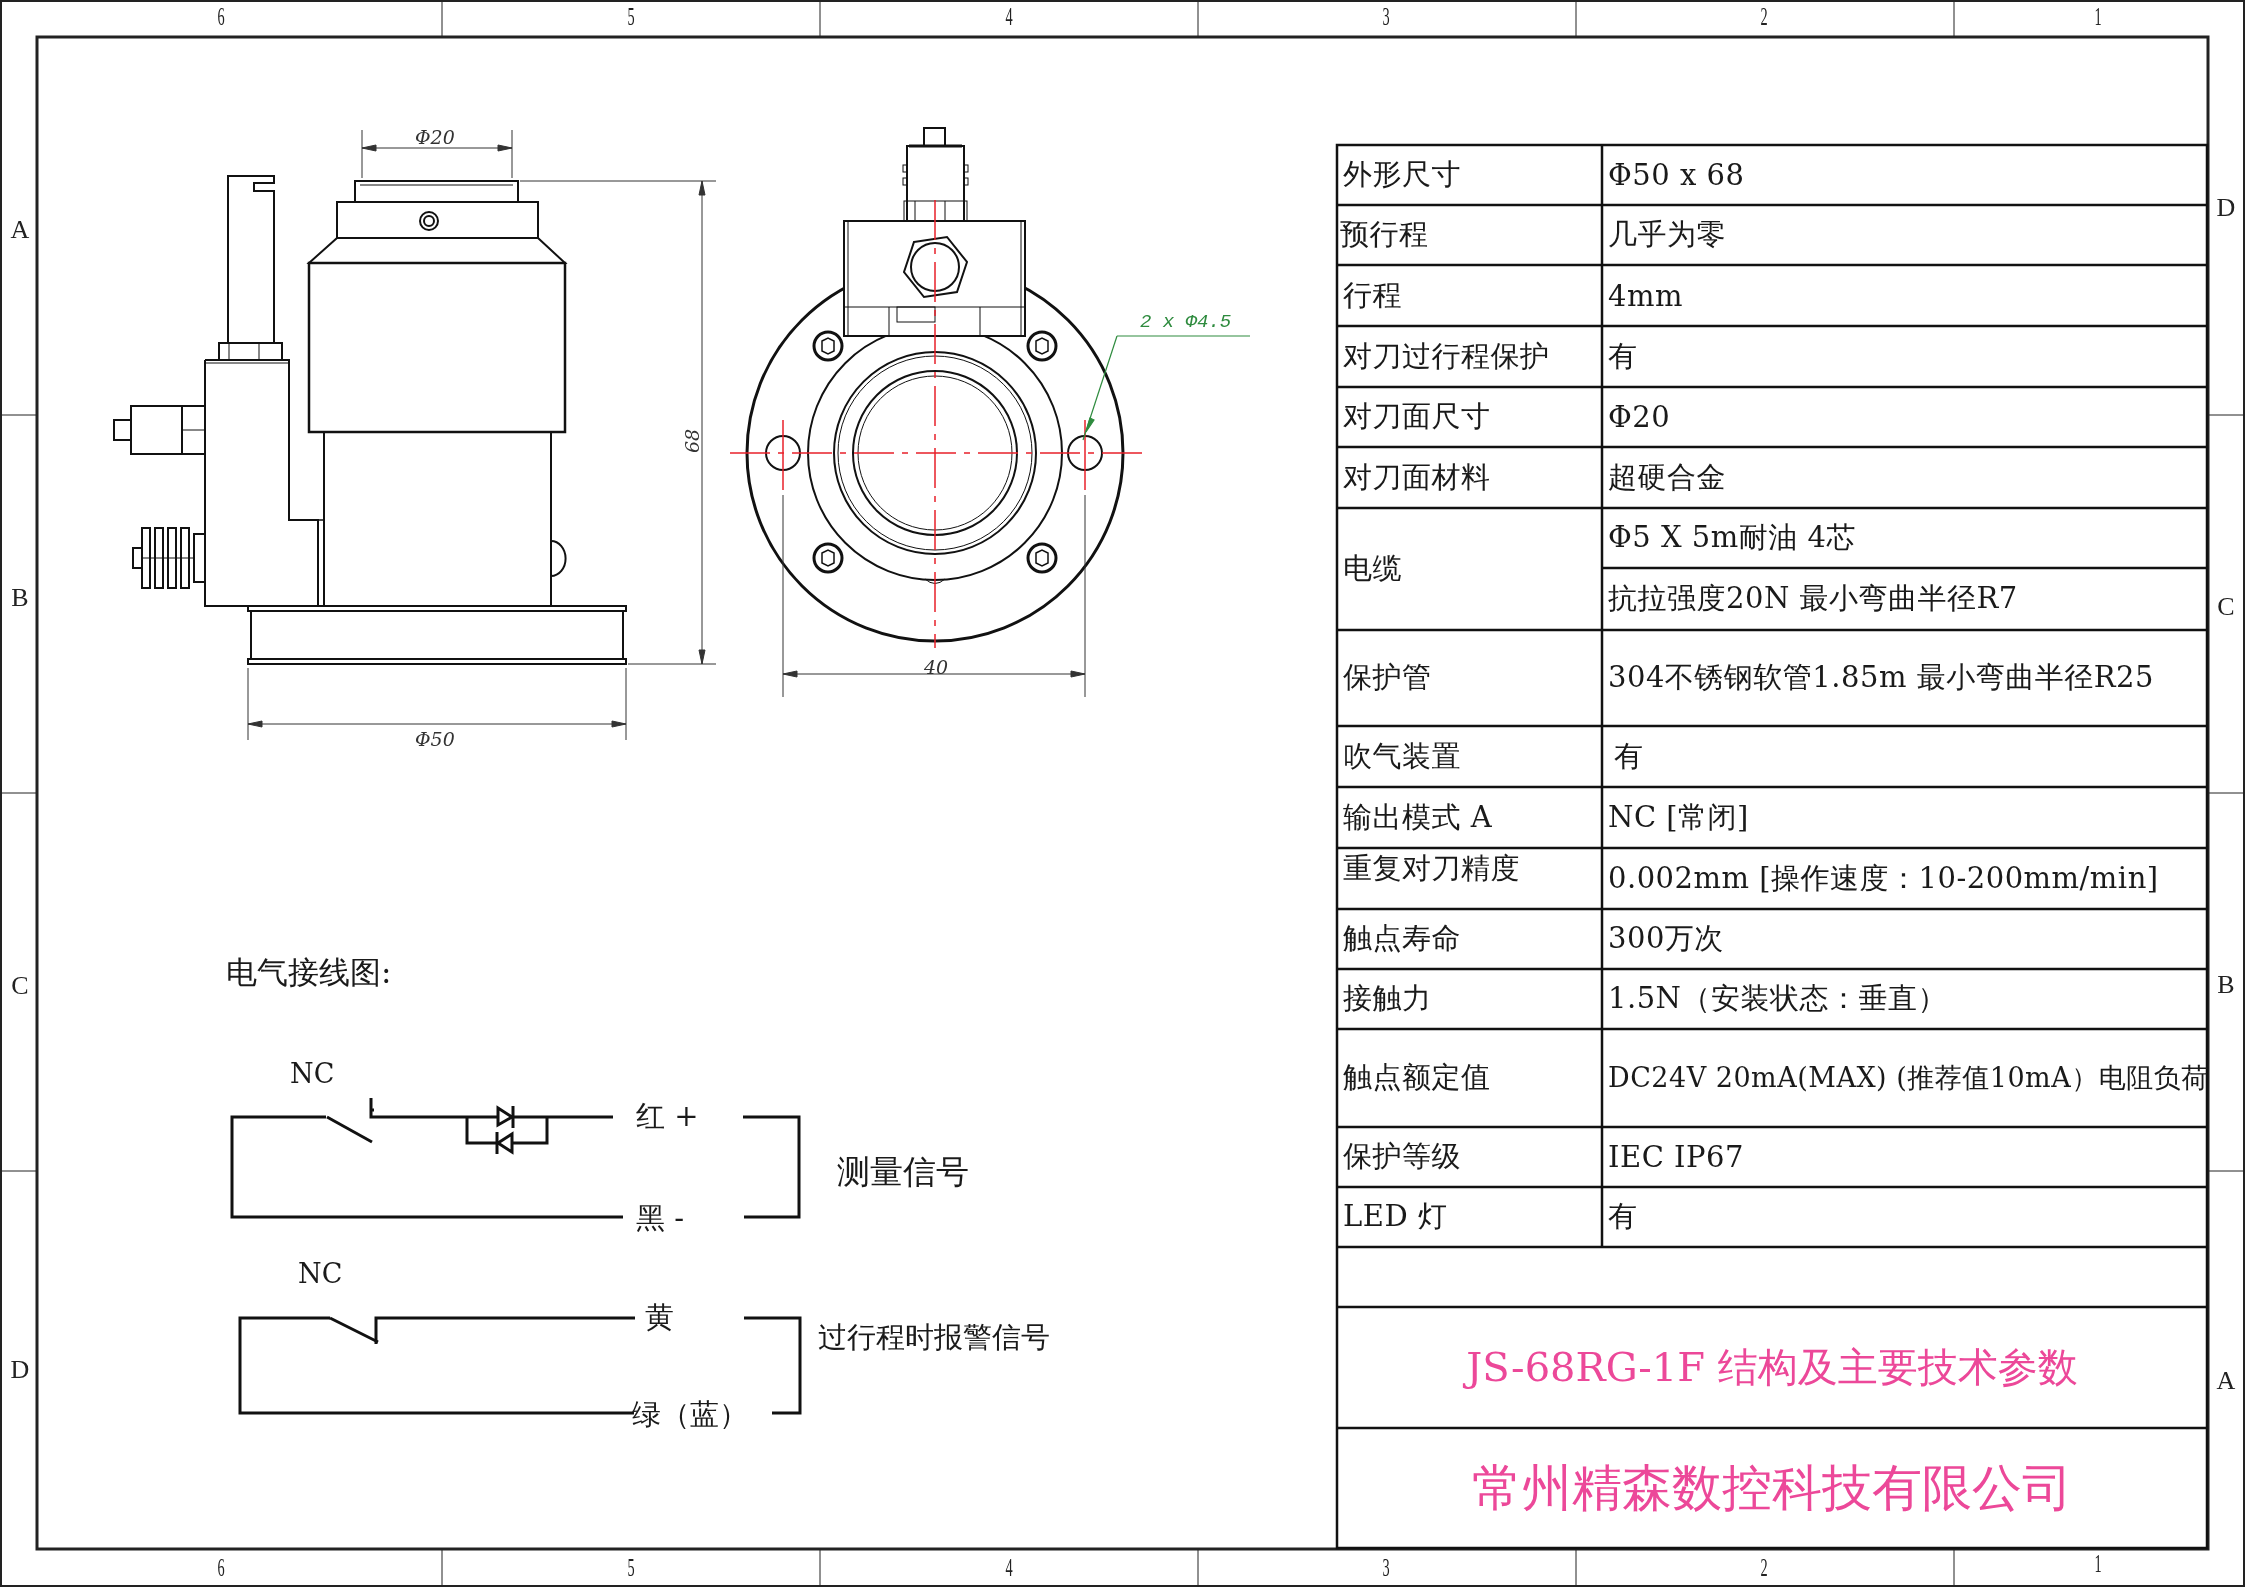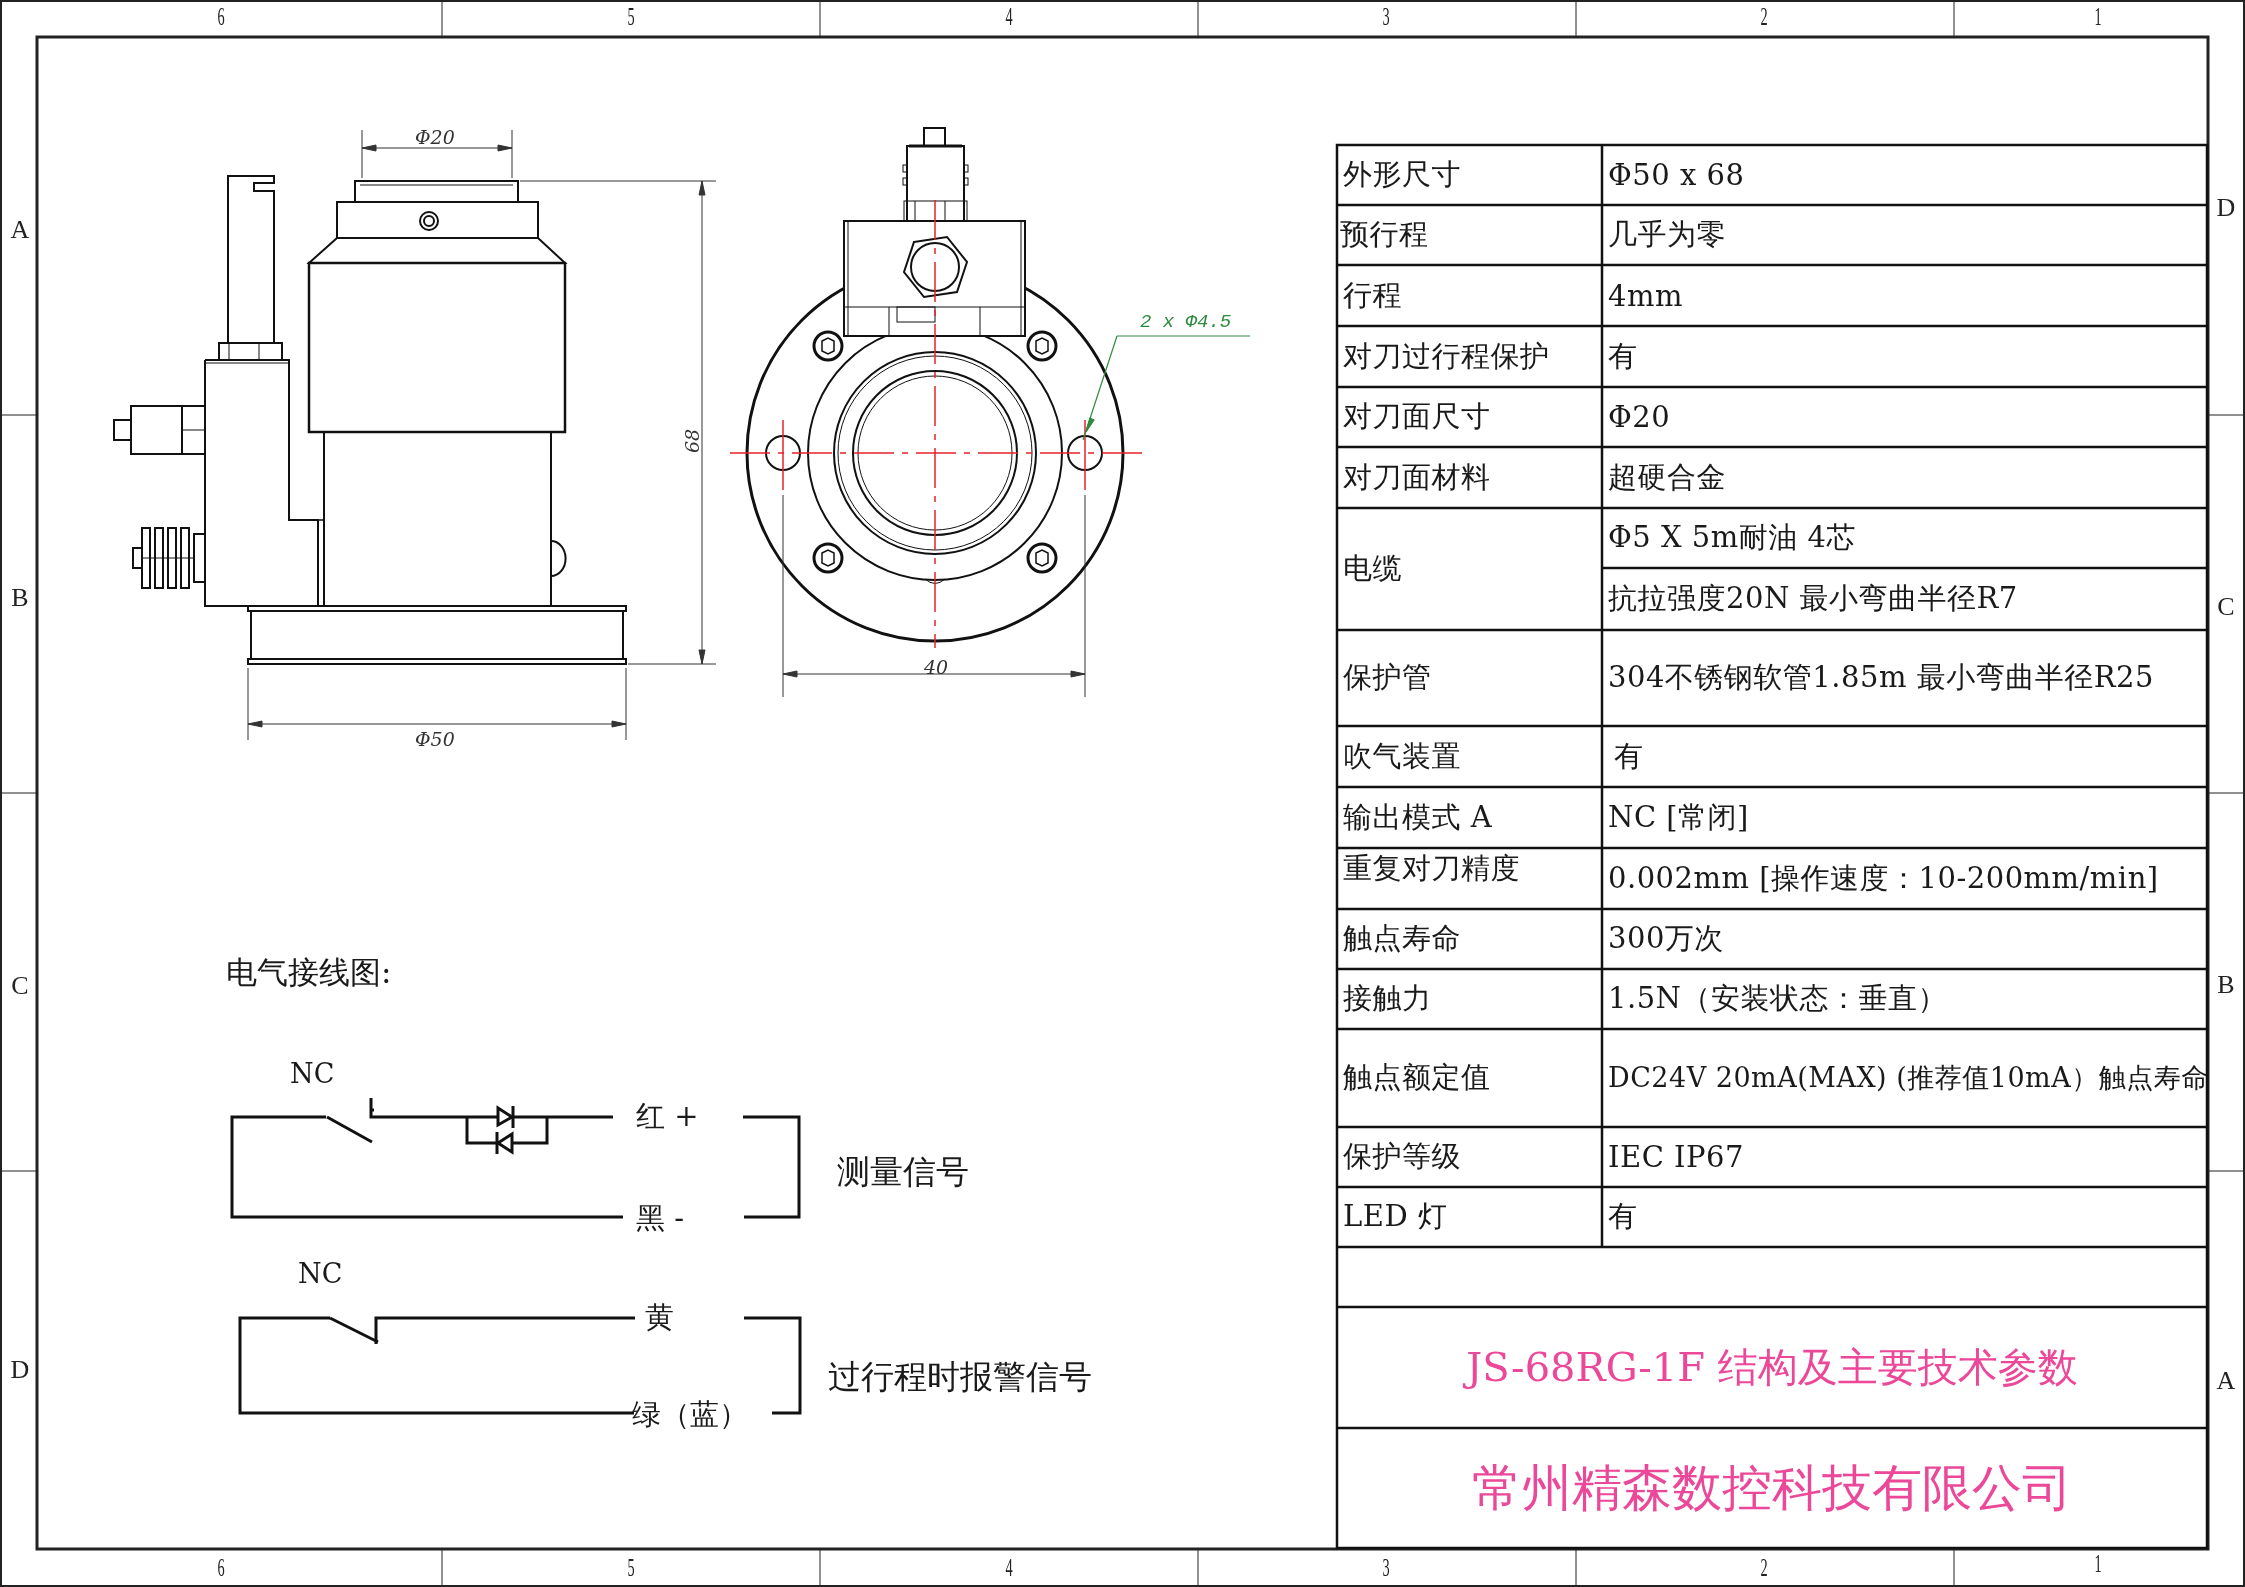--- a/index.html
+++ b/index.html
@@ -261,21 +261,21 @@
   <span class="dim-text dim-green" style="left:1140px; top:311px;font-family:Liberation Mono, monospace;">2 x Φ4.5</span>
 
   <span class="wire-text" style="left:226px; top:952px; font-size:31px;">电气接线图:</span>
   <span class="wire-text" style="left:290px; top:1058px; font-size:27px;">NC</span>
   <span class="wire-text" style="left:636px; top:1097px; font-size:29px;">红 +</span>
   <span class="wire-text" style="left:636px; top:1199px; font-size:29px;">黑 -</span>
   <span class="wire-text" style="left:837px; top:1150px; font-size:33px;">测量信号</span>
   <span class="wire-text" style="left:298px; top:1258px; font-size:27px;">NC</span>
   <span class="wire-text" style="left:645px; top:1298px; font-size:29px;">黄</span>
   <span class="wire-text" style="left:632px; top:1395px; font-size:29px;">绿（蓝）</span>
-  <span class="wire-text" style="left:818px; top:1355px; font-size:33px;margin-left:10px;">过行程时报警信号</span>
+  <span class="wire-text" style="left:818px; top:1318px; font-size:29px;">过行程时报警信号</span>
 
   <div>
     <div>
       <div class="cell" style="left:1337px; top:145px; width:265px; height:60px;">外形尺寸</div>
       <div class="cell" style="left:1602px; top:145px; width:605px; height:60px;">Φ50 x 68</div>
     </div>
     <div>
       <div class="cell" style="left:1334px; top:205px; width:265px; height:60px;">预行程</div>
       <div class="cell" style="left:1602px; top:205px; width:605px; height:60px;">几乎为零</div>
     </div>
@@ -319,21 +319,21 @@
     <div>
       <div class="cell" style="left:1337px; top:909px; width:265px; height:60px;">触点寿命</div>
       <div class="cell" style="left:1602px; top:909px; width:605px; height:60px;">300万次</div>
     </div>
     <div>
       <div class="cell" style="left:1337px; top:969px; width:265px; height:60px;">接触力</div>
       <div class="cell" style="left:1602px; top:969px; width:605px; height:60px;">1.5N（安装状态：垂直）</div>
     </div>
     <div>
       <div class="cell" style="left:1337px; top:1029px; width:265px; height:98px;">触点额定值</div>
-      <div class="cell" style="left:1602px; top:1029px; width:605px; height:98px; font-size:27px;">DC24V 20mA(MAX) (推荐值10mA）触点寿命</div>
+      <div class="cell" style="left:1602px; top:1029px; width:605px; height:98px; font-size:27px;">DC24V 20mA(MAX) (推荐值10mA）电阻负荷</div>
     </div>
     <div>
       <div class="cell" style="left:1337px; top:1127px; width:265px; height:60px;">保护等级</div>
       <div class="cell" style="left:1602px; top:1127px; width:605px; height:60px;">IEC IP67</div>
     </div>
     <div>
       <div class="cell" style="left:1337px; top:1187px; width:265px; height:60px;">LED 灯</div>
       <div class="cell" style="left:1602px; top:1187px; width:605px; height:60px;">有</div>
     </div>
   </div>

